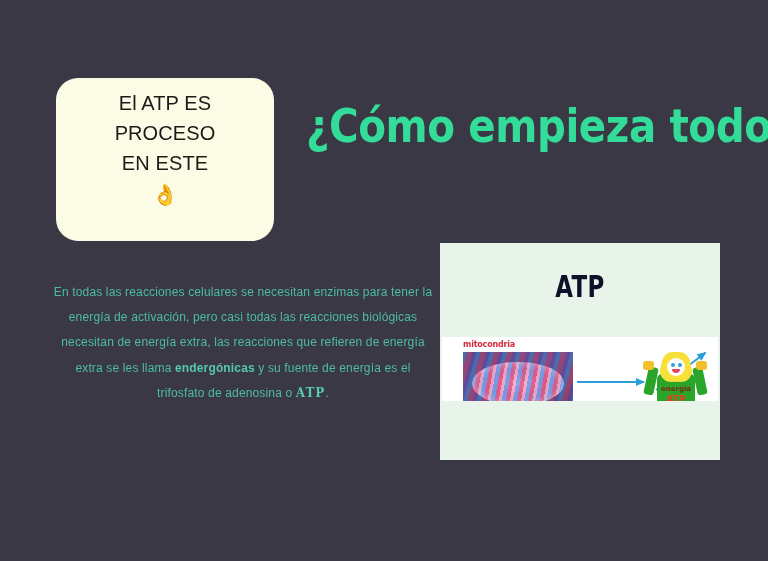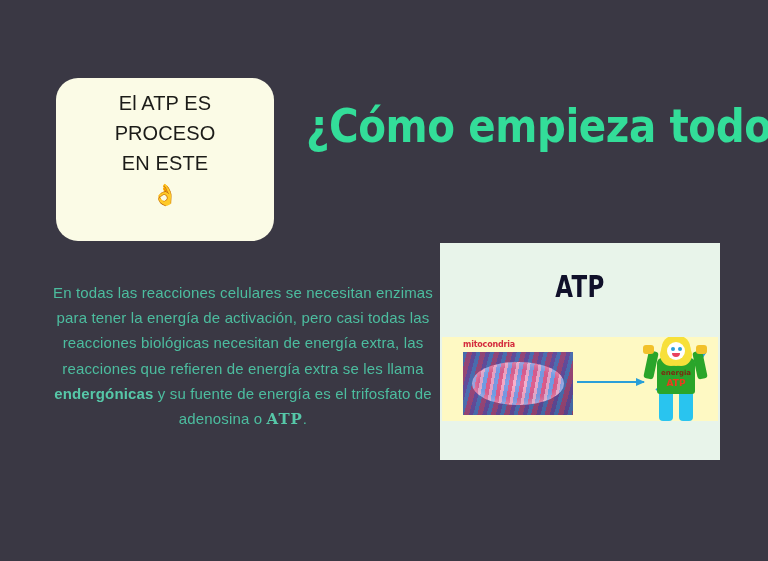--- a/index.html
+++ b/index.html
@@ -71,21 +71,21 @@
     white-space: nowrap;
   }
 
   
   .body-paragraph {
     position: absolute;
     left: 52px;
     top: 280px;
     width: 382px;
     color: #4cbd9f;
-    font-size: 15px;
+    font-size: 12px;
     line-height: 25.2px;
     text-align: center;
     letter-spacing: 0.15px;
   }
   .body-paragraph b {
     font-weight: bold;
     color: #56c7a8;
   }
   .atp-serif {
     font-family: "DejaVu Serif", serif;
@@ -119,22 +119,22 @@
     transform: scaleX(0.74);
     letter-spacing: 0.5px;
   }
 
   
   .illustration {
     position: absolute;
     left: 2px;
     top: 94px;
     width: 276px;
-    height: 84px;
-    background: #fef9c3;
+    height: 64px;
+    background: #ffffff;
     overflow: hidden;
   }
 
   .mito-label {
     position: absolute;
     left: 21px;
     top: 3px;
     color: #d42b3d;
     font-family: "DejaVu Sans", sans-serif;
     font-weight: bold;
@@ -208,21 +208,21 @@
     top: -3.5px;
     border-right: 9px solid #2a9fd8;
     border-top: 4.5px solid transparent;
     border-bottom: 4.5px solid transparent;
   }
 
   
   .character {
     position: absolute;
     left: 196px;
-    top: 0px;
+    top: 16px;
     width: 74px;
     height: 84px;
   }
   .char-head {
     position: absolute;
     left: 26px;
     top: 2px;
     width: 24px;
     height: 24px;
     background: #f7e03a;

